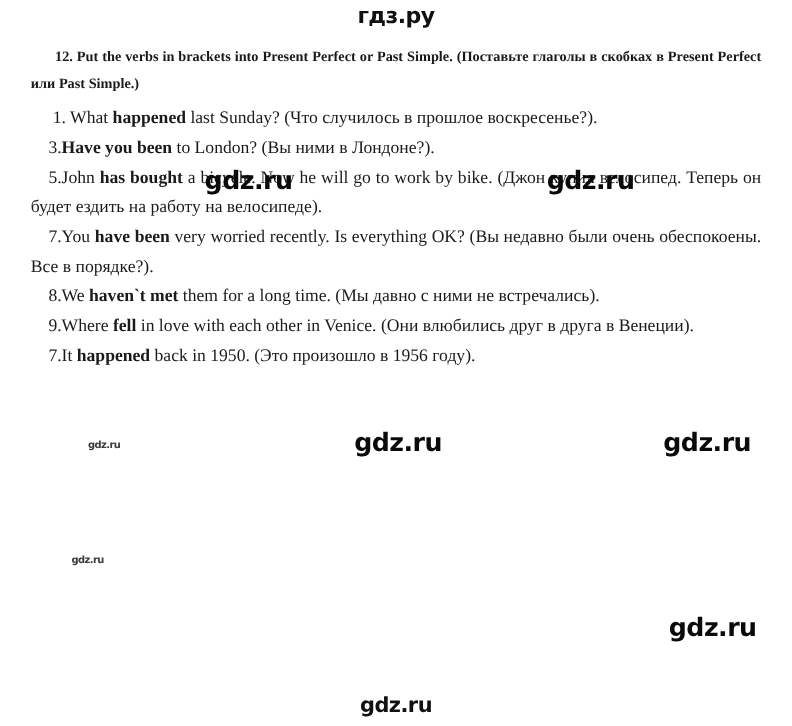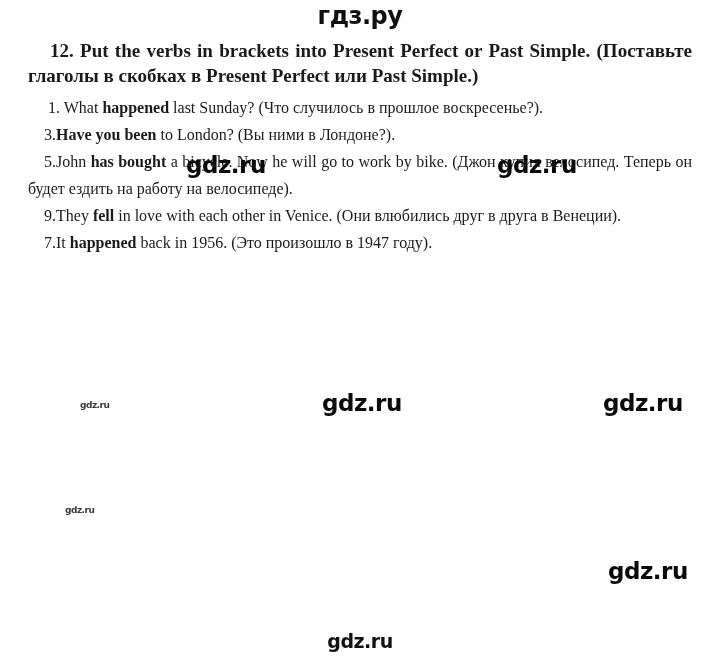--- a/index.html
+++ b/index.html
@@ -18,36 +18,36 @@
 
   
   .site-logo {
     position: absolute;
     top: 2px;
     left: 0;
     width: 720px;
     text-align: center;
     font-family: "DejaVu Sans", "Liberation Sans", sans-serif;
     font-weight: 700;
-    font-size: 24px;
+    font-size: 20px;
     letter-spacing: -0.5px;
     color: #111111;
   }
 
   
   .page {
     position: absolute;
     top: 38px;
     left: 28px;
     width: 664px;
   }
 
   .task-title {
     font-weight: 700;
-    font-size: 19px;
+    font-size: 13px;
     line-height: 25px;
     text-align: justify;
     text-align-last: left;
     margin: 0 0 6px 0;
     text-indent: 22px;
   }
 
   .item {
     font-size: 16px;
     line-height: 27px;
@@ -121,28 +121,34 @@
   <p class="item tight">
     <span>3.</span><span></span><b>Have you been</b><span> to London? (Вы ними в Лондоне?).</span>
   </p>
 
 
   <p class="item tight">
     <span>5.</span><span>John </span><b>has bought</b><span> a bicycle. Now he will go to work by bike. (Джон купил велосипед. Теперь он будет ездить на работу на велосипеде).</span>
   </p>
 
 
-
-
   <p class="item tight">
-    <span>9.</span><span>They </span><b>fell</b><span> in love with each other in Venice. (Они влюбились друг в друга в Венеции).</span>
+    <span>7.</span><span>You </span><b>have been</b><span> very worried recently. Is everything OK? (Вы недавно были очень обеспокоены. Все в порядке?).</span>
   </p>
 
   <p class="item tight">
-    <span>7.</span><span>It </span><b>happened</b><span> back in 1956. (Это произошло в 1947 году).</span>
+    <span>8.</span><span>We </span><b>haven`t met</b><span> them for a long time. (Мы давно с ними не встречались).</span>
+  </p>
+
+  <p class="item tight">
+    <span>9.</span><span>Where </span><b>fell</b><span> in love with each other in Venice. (Они влюбились друг в друга в Венеции).</span>
+  </p>
+
+  <p class="item tight">
+    <span>7.</span><span>It </span><b>happened</b><span> back in 1950. (Это произошло в 1956 году).</span>
   </p>
 
 </div>
 
 <div class="wm wm-big wm-1">gdz.ru</div>
 <div class="wm wm-big wm-2">gdz.ru</div>
 <div class="wm wm-big wm-3">gdz.ru</div>
 <div class="wm wm-big wm-4">gdz.ru</div>
 <div class="wm wm-big wm-5">gdz.ru</div>
 <div class="wm wm-small wm-6">gdz.ru</div>

